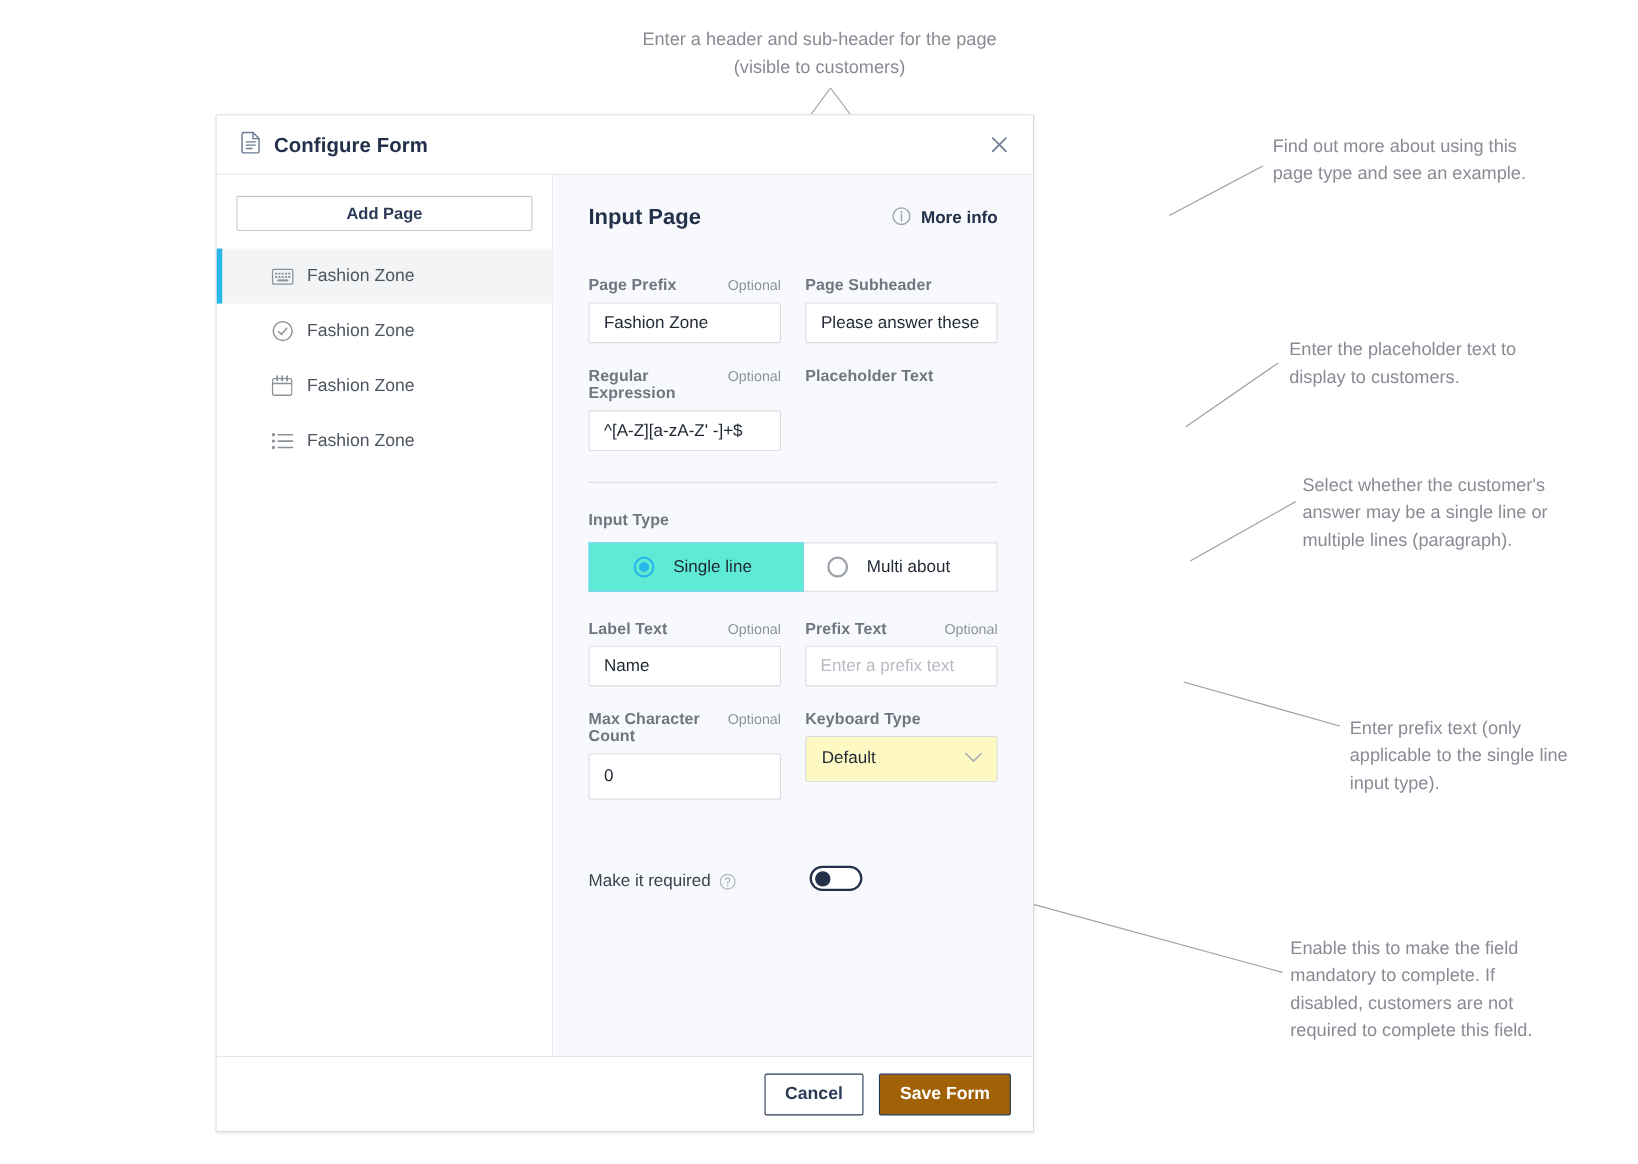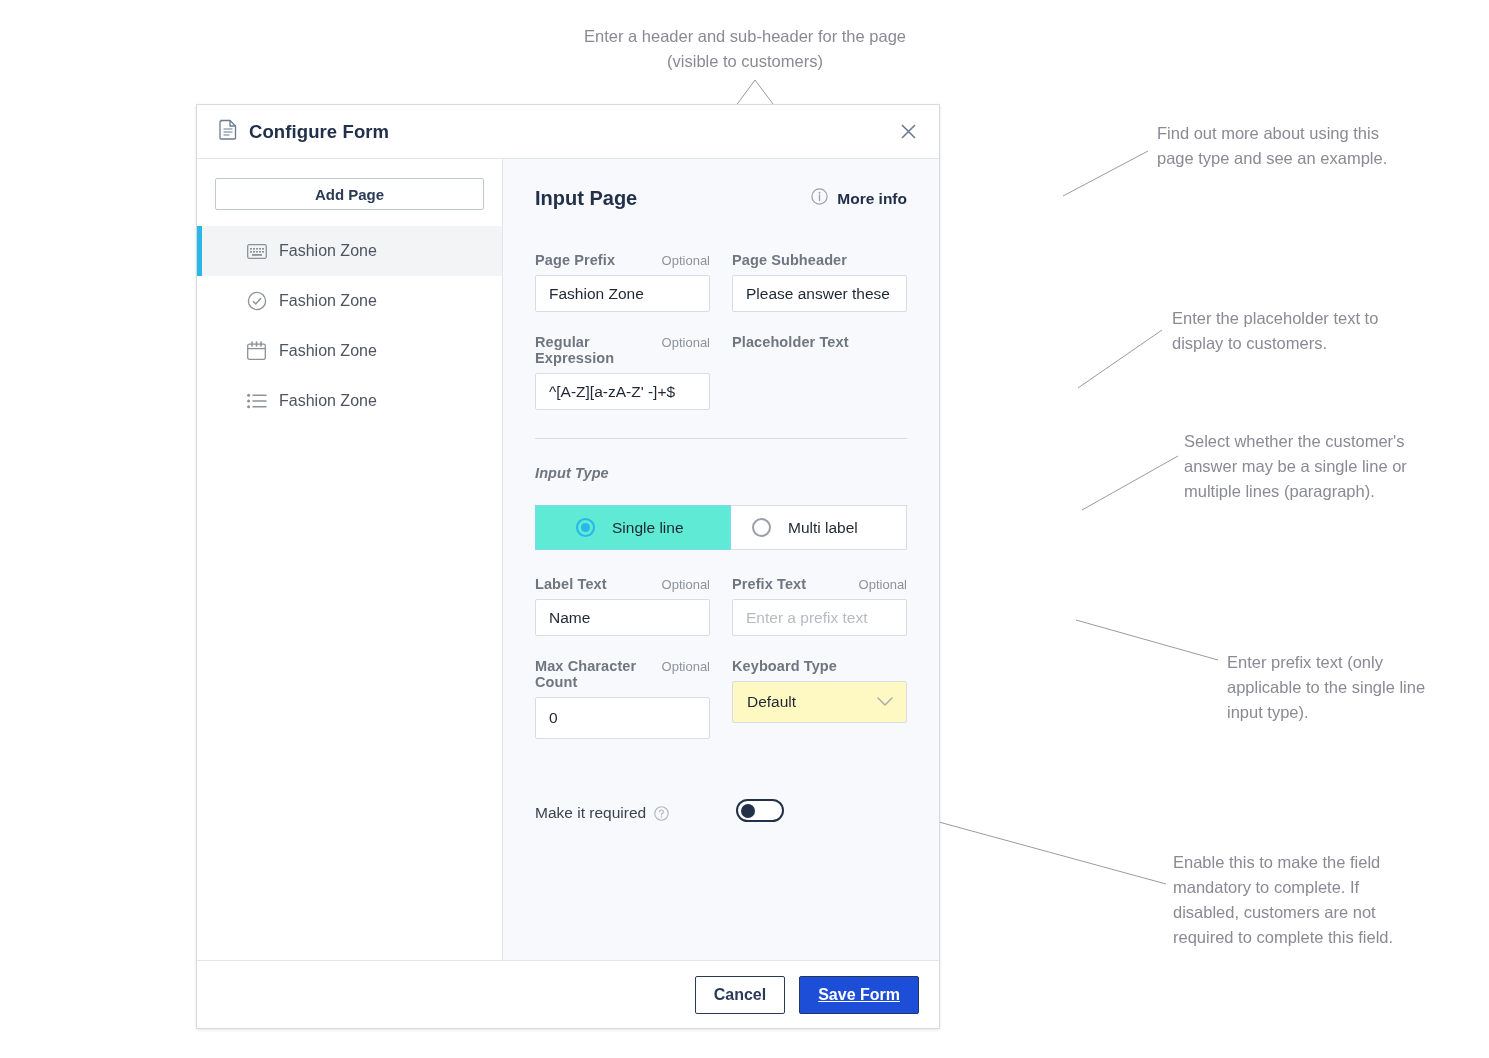--- a/index.html
+++ b/index.html
@@ -232,21 +232,21 @@
   }
   .btn {
     height: 38px; min-width: 84px;
     border-radius: 2px;
     font-size: 16px; font-weight: bold;
     display: flex; align-items: center; justify-content: center;
     padding: 0 18px; cursor: pointer;
     font-family: "Liberation Sans", sans-serif;
   }
   .btn-secondary { background: #fff; border: 1px solid #2b3b57; color: #2b3b57; }
-  .btn-primary { background: #1d4ed8; border: 1px solid #22385c; color: #ffffff; min-width: 104px; text-decoration: underline; }
+  .btn-primary { background: #a16207; border: 1px solid #22385c; color: #ffffff; min-width: 104px; }
 </style>
 </head>
 <body>
 
 <div id="root">
 
   <svg class="leaders" xmlns="http://www.w3.org/2000/svg">
     <g stroke="#9a9aa4" stroke-width="1" fill="none">
       <path d="M755,80 L628,252"></path>
       <path d="M755,80 L884,252"></path>
@@ -419,35 +419,35 @@
             <div class="field">
               <div class="field-label-row">
                 <span class="field-label">Placeholder Text</span>
               </div>
             </div>
           </div>
         </div>
 
         <div class="divider"></div>
 
-        <div class="field-label-row" style="margin-bottom:24px;font-style:italic;">
+        <div class="field-label-row" style="margin-bottom:12px;">
           <span class="field-label">Input Type</span>
         </div>
         <div class="radio-row">
           <div class="radio-opt selected">
             <span class="radio-mark">
                 <span class="dot"></span>
               </span>
             <span>Single line</span>
           </div>
           <div class="radio-opt">
             <span class="radio-mark">
                 <span class="dot"></span>
               </span>
-            <span>Multi label</span>
+            <span>Multi about</span>
           </div>
         </div>
 
         <div class="grid2">
           <div class="col">
             <div class="field">
               <div class="field-label-row">
                 <span class="field-label">Label Text</span>
                 <span class="optional">Optional</span>
               </div>

